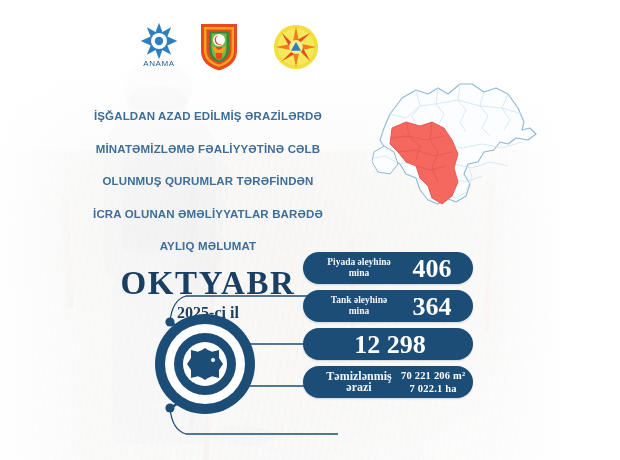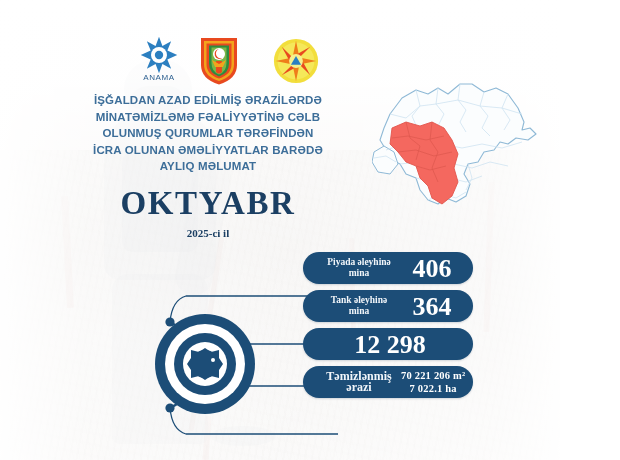--- a/index.html
+++ b/index.html
@@ -120,21 +120,21 @@
   .photo-veil {
     position: absolute; inset: 0;
     background:
       linear-gradient(90deg, rgba(255,255,255,0.96) 0%, rgba(255,255,255,0.62) 14%, rgba(255,255,255,0.50) 46%, rgba(255,255,255,0.72) 80%, rgba(255,255,255,1) 92%),
       linear-gradient(180deg, rgba(255,255,255,0.98) 0%, rgba(255,255,255,0.60) 26%, rgba(255,255,255,0.52) 70%, rgba(255,255,255,0.58) 100%);
   }
 
   
   .logo-strip {
     position: absolute;
-    left: 133px; top: 36px;
+    left: 133px; top: 22px;
     width: 186px; height: 54px;
     display: flex;
     align-items: flex-start;
     gap: 34px;
   }
   .logo { position: relative; }
 
   .logo-anama { width: 52px; height: 52px; }
   .anama-star { position: absolute; left: 7px; top: 0; width: 38px; height: 38px; }
   .anama-text {
@@ -158,36 +158,36 @@
   }
   .headline {
     font-family: "Liberation Sans", sans-serif;
     font-weight: bold;
     font-size: 11.5px;
     line-height: 16.5px;
     letter-spacing: 0.15px;
     color: #3d6e99;
     text-transform: uppercase;
   }
-  .headline .ln { display: block; white-space: nowrap; }
+  .headline .ln { display: block; white-space: nowrap; margin-top: 16px; }
 
   .month {
     margin-top: 13px;
     font-family: "Liberation Serif", serif;
     font-weight: bold;
     font-size: 33px;
     letter-spacing: 1.6px;
     color: #1b3f63;
     line-height: 30px;
   }
   .year {
     margin-top: 5px;
     font-family: "Liberation Serif", serif;
     font-weight: bold;
-    font-size: 11px;
+    font-size: 16px;
     color: #1b3f63;
     line-height: 20px;
   }
 
   
   .map-wrap {
     position: absolute;
     left: 372px; top: 78px;
     width: 232px; height: 138px;
   }

